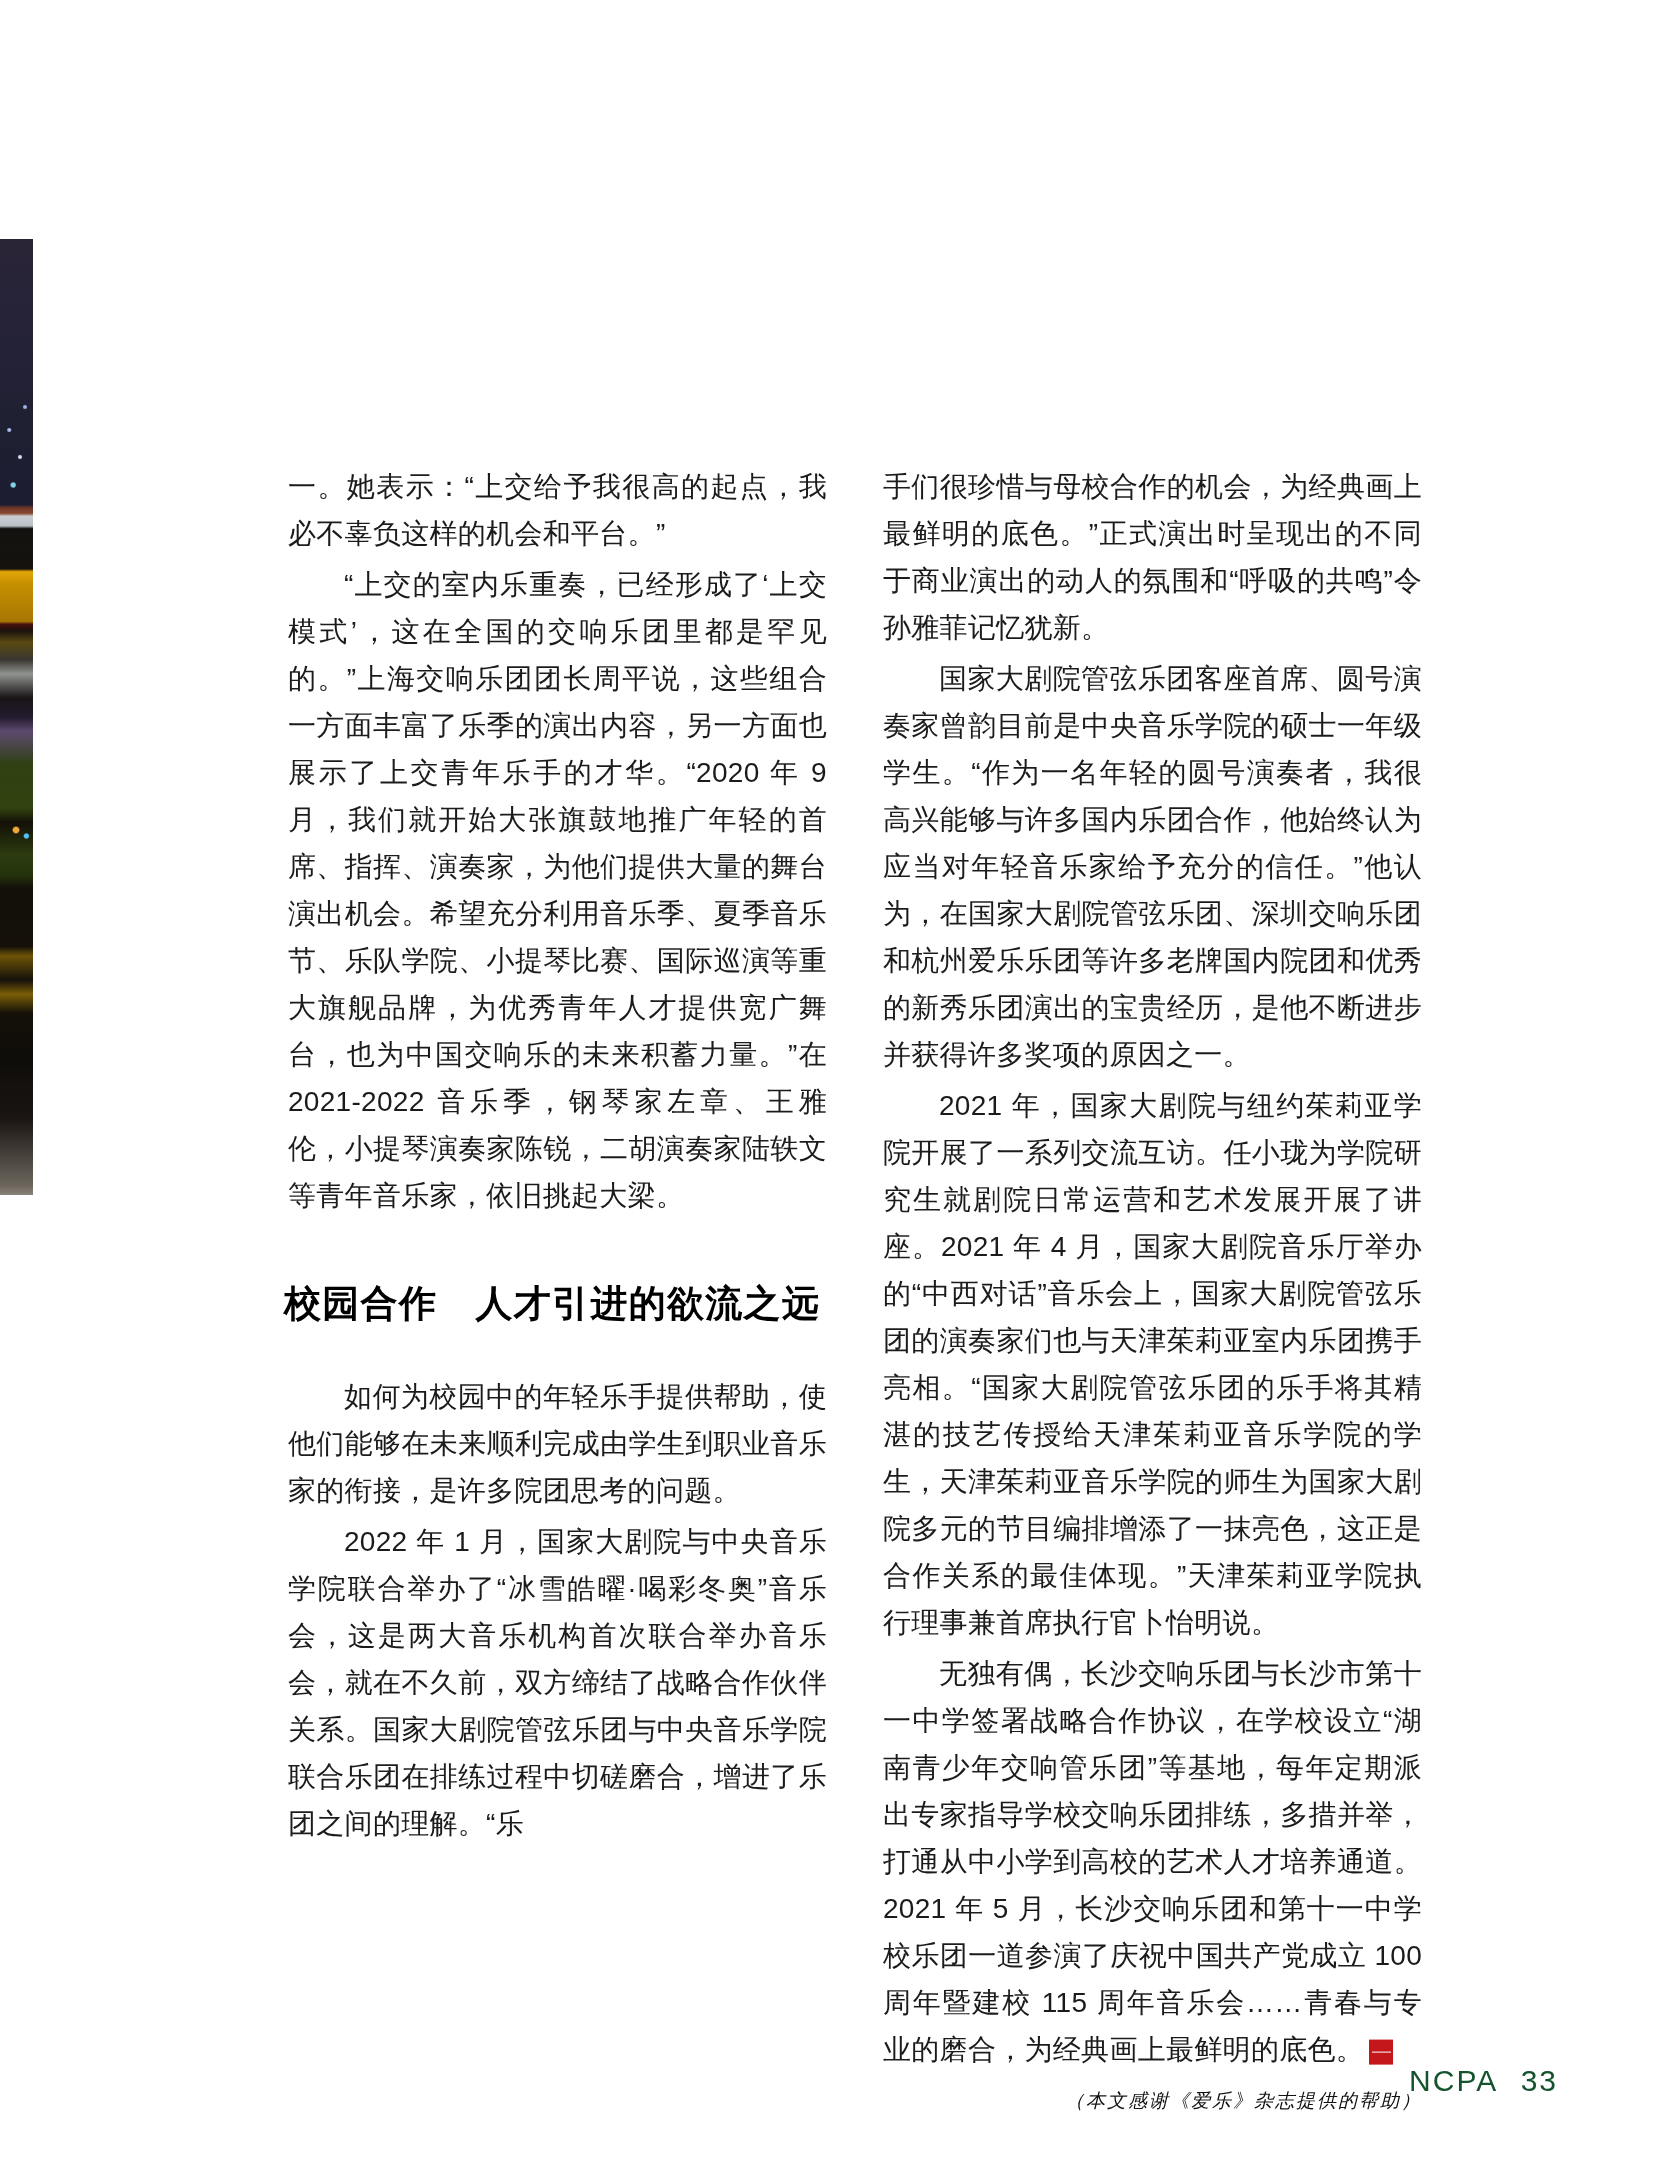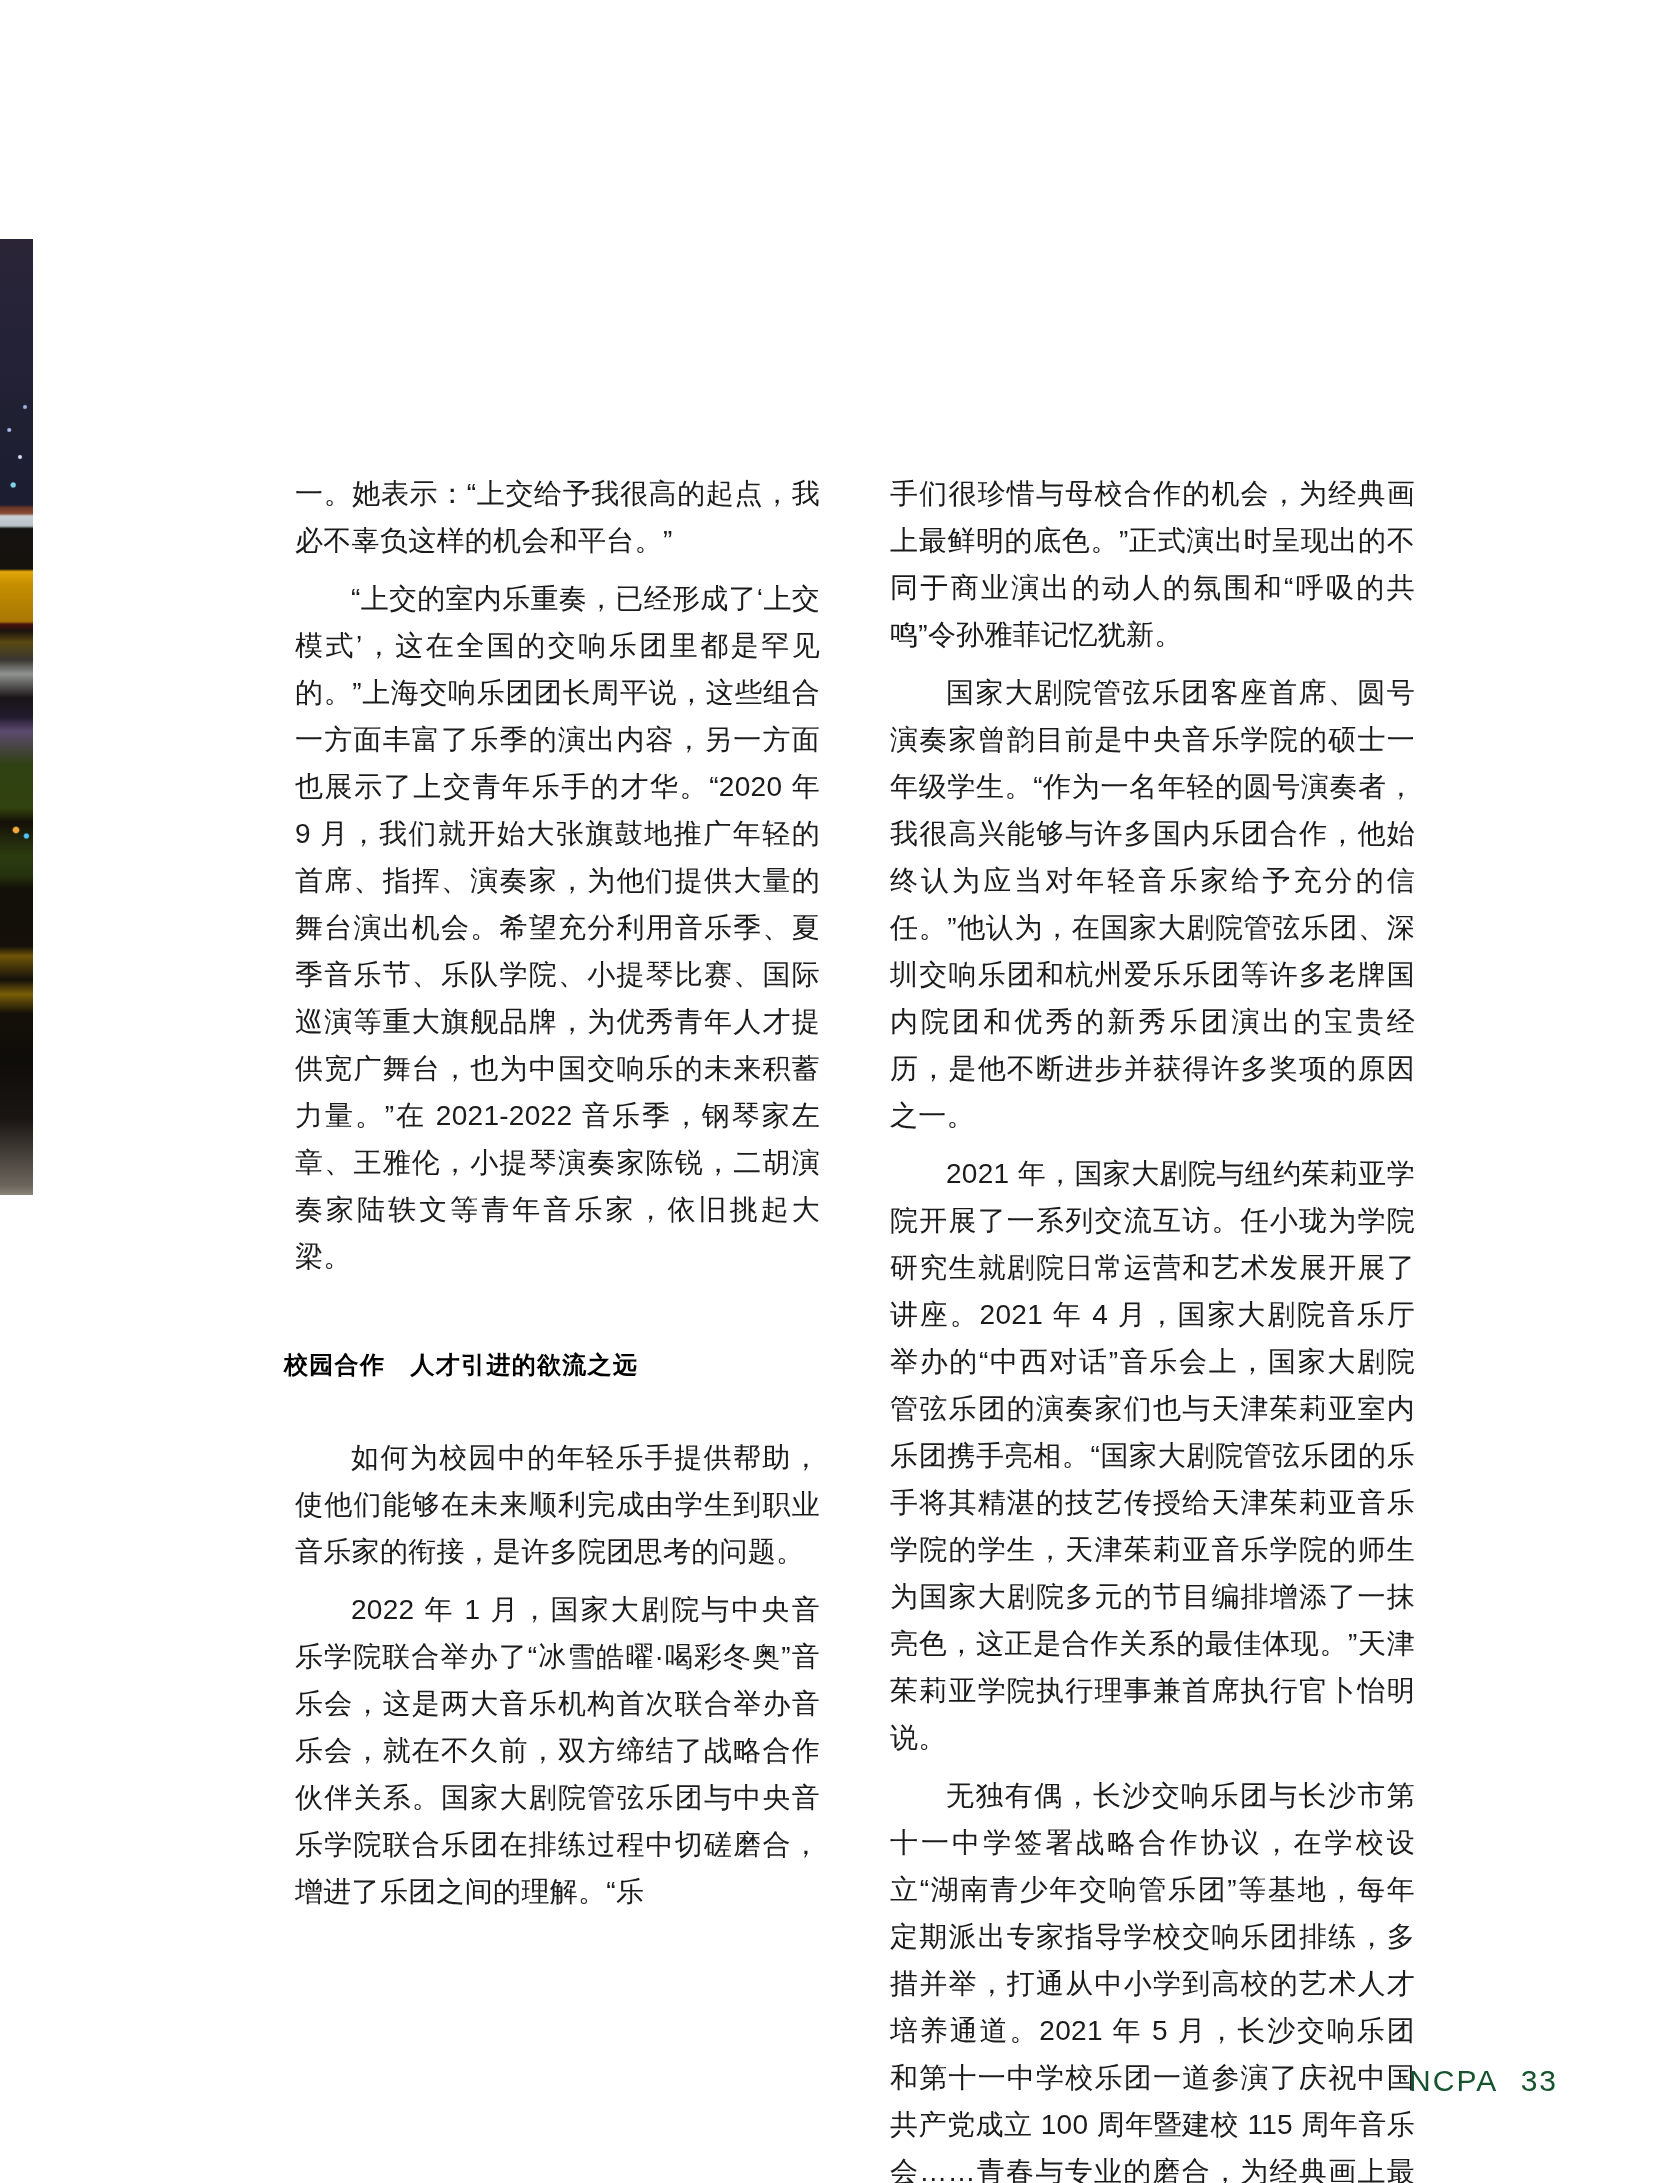--- a/index.html
+++ b/index.html
@@ -36,27 +36,27 @@
         #6e5406 75%, #15110a 77.5%, #7a5e06 79%, #141008 81%,
         #0f0d0a 86%, #1a1512 92%, #6b655c 99%, #8a8378 100%);
     background-repeat:no-repeat;
   }
   .col{
     position:absolute;top:459px;width:547px;
     font-size:28px;line-height:47px;
     text-align:justify;
     letter-spacing:0.3px;
   }
-  .col p{margin:11px;text-indent:2em;}
+  .col p{margin:4px;text-indent:2em;}
   .col p.no-indent{text-indent:0;}
   .col-left{left:284px;}
   .col-right{left:879px;}
   .heading{
     margin:62px 0 46px 0;
-    font-size:24px;line-height:46px;
+    font-size:37px;line-height:46px;
     font-weight:700;color:#000;
     letter-spacing:1.3px;text-align:left;text-indent:0;
   }
   .seal{
     display:inline-block;vertical-align:baseline;
     transform:translateY(2.6px);
     margin-left:5.3px;
     width:24px;height:25px;
     background:#c4171c;color:#ffffff;
     font-size:10px;line-height:11.2px;font-weight:700;

